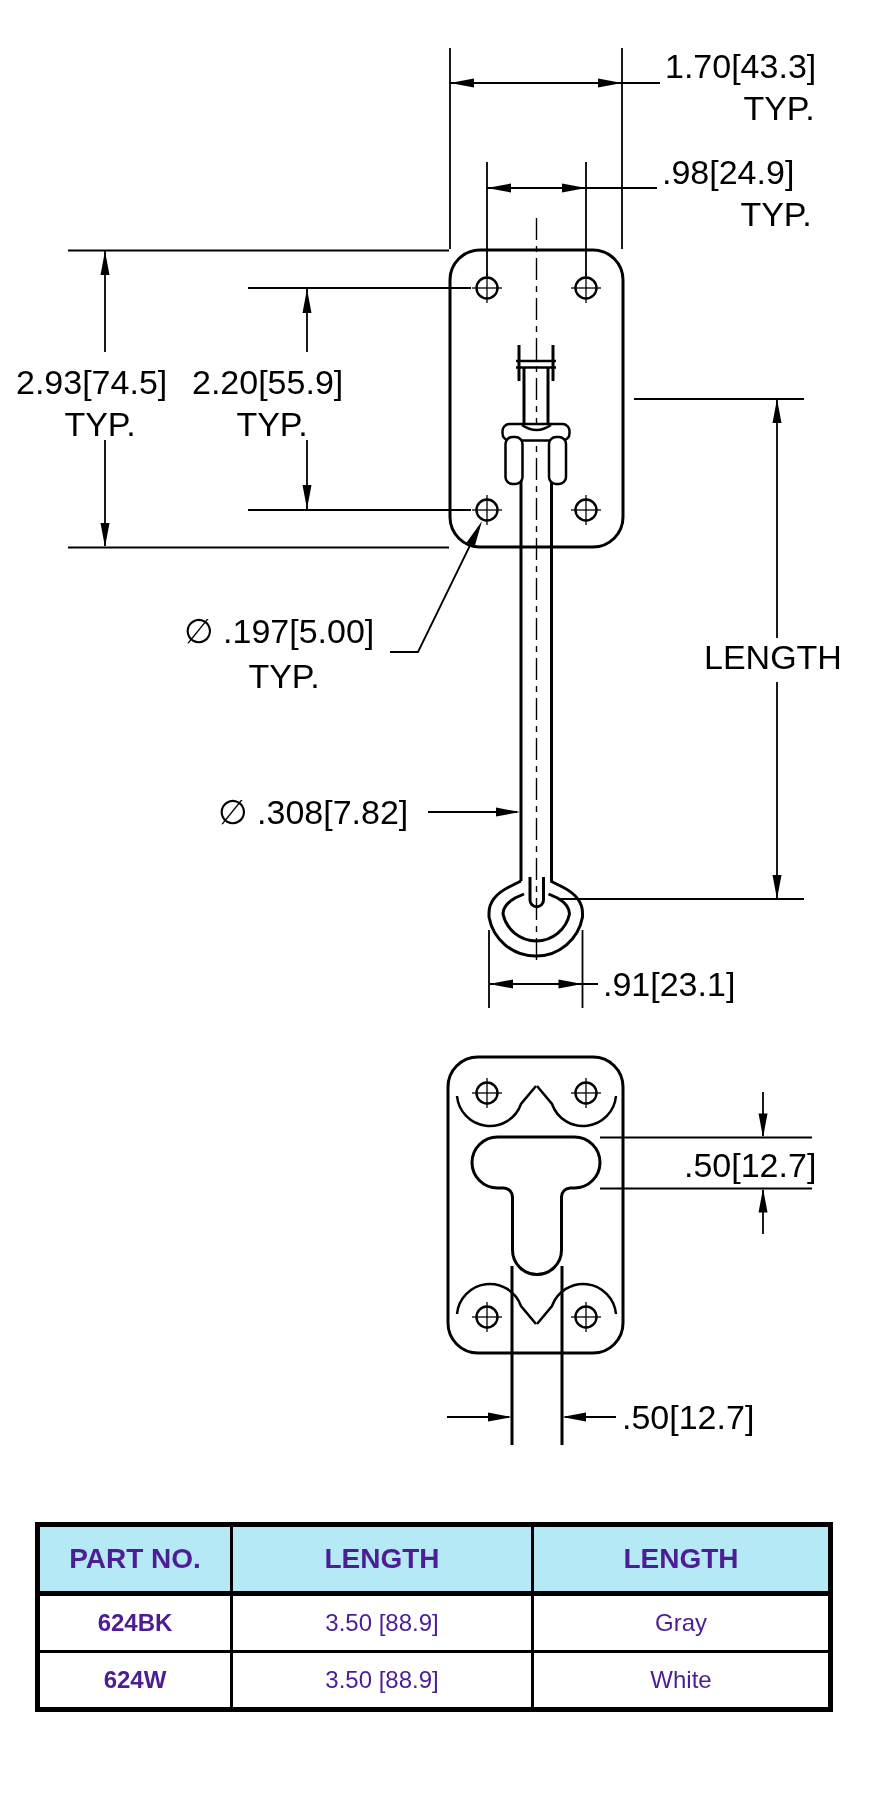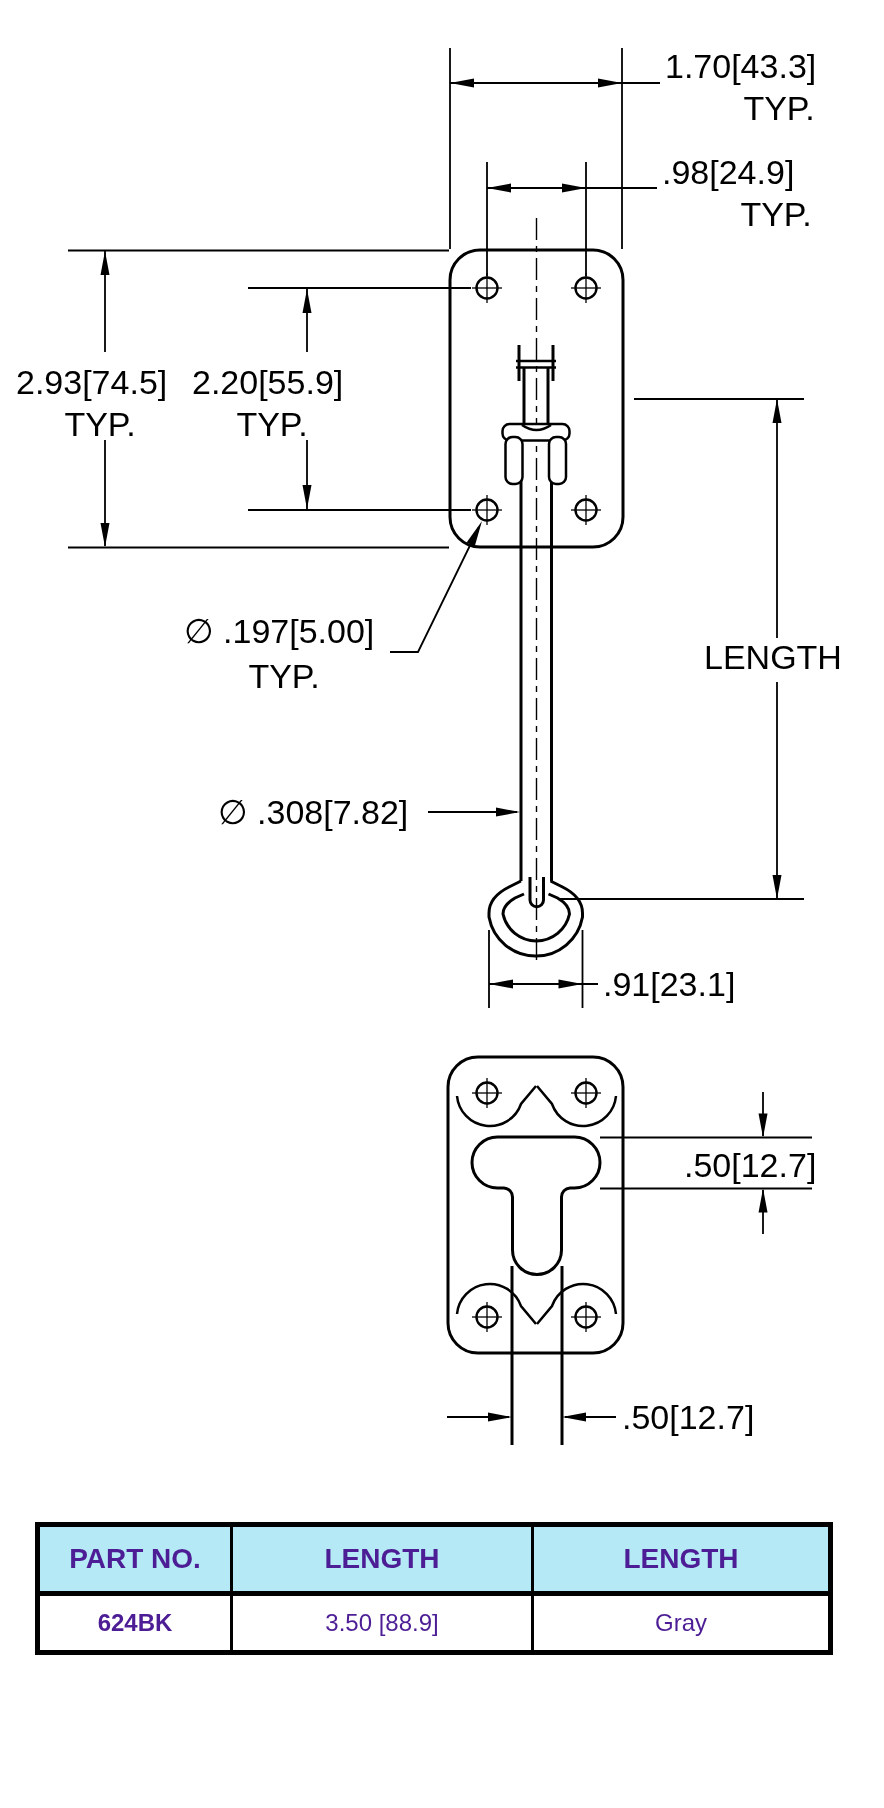--- a/index.html
+++ b/index.html
@@ -200,17 +200,22 @@
           <th>LENGTH</th>
           <th>LENGTH</th>
         </tr>
       </thead>
       <tbody>
         <tr>
           <td class="part">624BK</td>
           <td>3.50 [88.9]</td>
           <td>Gray</td>
         </tr>
+        <tr>
+          <td class="part">624W</td>
+          <td>3.50 [88.9]</td>
+          <td>White</td>
+        </tr>
       </tbody>
     </table>
   </div>
 
 </div>
 
 </body></html>

